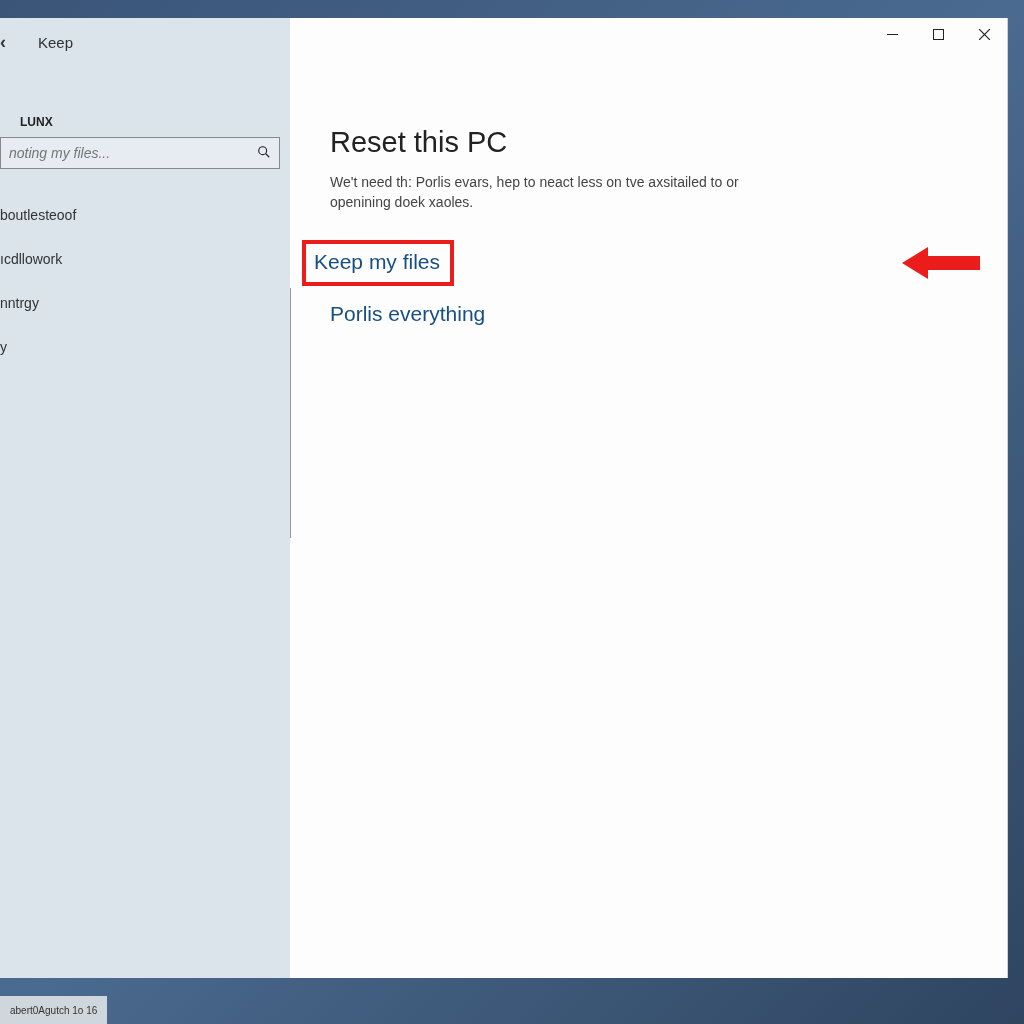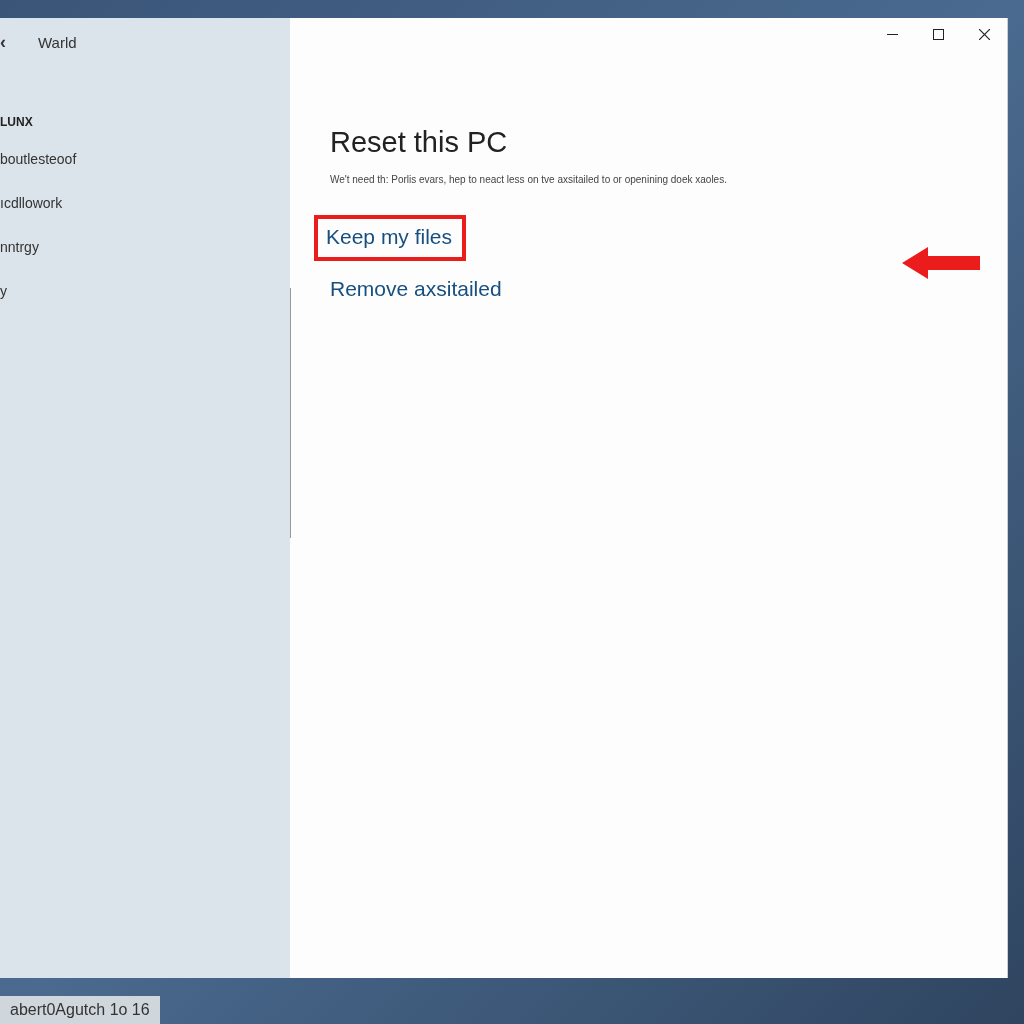--- a/index.html
+++ b/index.html
@@ -46,20 +46,21 @@
     .header-label {
       font-size: 15px;
       color: #333;
       margin-left: 24px;
     }
     .section-label {
       font-size: 12px;
       font-weight: bold;
       color: #222;
       padding: 48px 0 8px 0;
+      margin-left: 20px;
     }
     .search-box {
       display: flex;
       align-items: center;
       border: 1px solid #888;
       background: #e6ecf1;
       padding: 0;
       height: 32px;
       margin-bottom: 24px;
       width: 280px;
@@ -119,75 +120,84 @@
       width: 11px;
       height: 11px;
     }
     .page-title {
       font-size: 29px;
       font-weight: 400;
       color: #222;
       padding: 96px 0 14px 28px;
     }
     .page-desc {
-      font-size: 10px;
+      font-size: 14px;
       color: #444;
       padding: 0 0 28px 28px;
       max-width: 480px;
       line-height: 1.4;
     }
     .option {
       font-size: 21px;
       color: #164f80;
       padding: 12px 10px 12px 12px;
       margin-left: 16px;
       cursor: pointer;
       display: inline-block;
     }
     .highlighted {
       border: 4px solid #eb1c1c;
       padding: 6px 10px 8px 8px;
-      margin-left: 12px;
+      margin-left: 0;
     }
     .option-wrap {
       margin-bottom: 4px;
     }
     .arrow-annotation {
       position: absolute;
       left: 612px;
       top: 225px;
       width: 80px;
       height: 40px;
     }
     .taskbar-badge {
       position: absolute;
       left: 0;
       bottom: 0;
       height: 28px;
       background: #cfd6dc;
       padding: 0 10px;
       display: flex;
       align-items: center;
-      font-size: 16px;
+      font-size: 10px;
       color: #333;
     }
   </style>
 </head>
 <body>
 
 <div class="window">
 
   <div class="sidebar">
     <div class="header-row">
       <span class="back-chevron">‹</span>
-      <span class="header-label">Warld</span>
+      <span class="header-label">Keep</span>
     </div>
 
     <div class="section-label">LUNX</div>
 
+    <div class="search-box">
+      <input class="search-input" placeholder="noting my files..." style="">
+      <span class="search-icon">
+        <svg viewBox="0 0 16 16" width="14" height="14">
+            <circle cx="6.5" cy="6.5" r="4.5" fill="none" stroke="#222" stroke-width="1.3"></circle>
+            <line x1="10" y1="10" x2="14" y2="14" stroke="#222" stroke-width="1.3"></line>
+          </svg>
+      </span>
+    </div>
 
     <div class="nav-item">boutlesteoof</div>
     <div class="nav-item">ıcdllowork</div>
     <div class="nav-item">nntrgy</div>
     <div class="nav-item">y</div>
   </div>
 
   <div class="main">
     <div class="vdivider"></div>
 
@@ -211,21 +221,21 @@
     </div>
 
     <h1 class="page-title">Reset this PC</h1>
     <p class="page-desc">We't need th: Porlis evars, hep to neact less on tve axsitailed to or openining doek xaoles.</p>
 
     <div class="option-wrap">
       <span class="option highlighted">Keep my files</span>
     </div>
 
     <div class="option-wrap">
-      <span class="option">Remove axsitailed</span>
+      <span class="option">Porlis everything</span>
     </div>
 
     <div class="arrow-annotation">
       <svg viewBox="0 0 80 40" width="80" height="40">
         <polygon points="0,20 26,4 26,13 78,13 78,27 26,27 26,36" fill="#eb1c1c"></polygon>
       </svg>
     </div>
   </div>
 </div>
 

